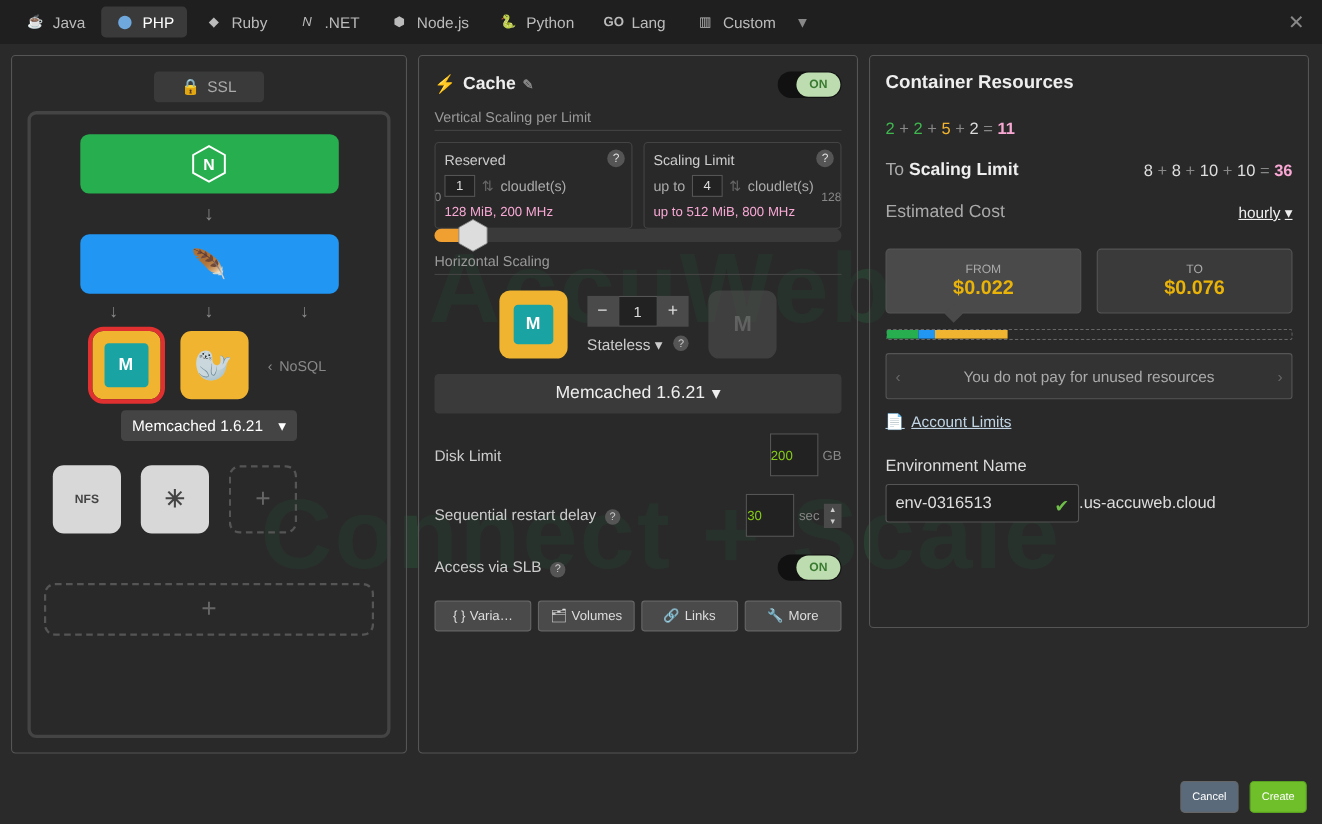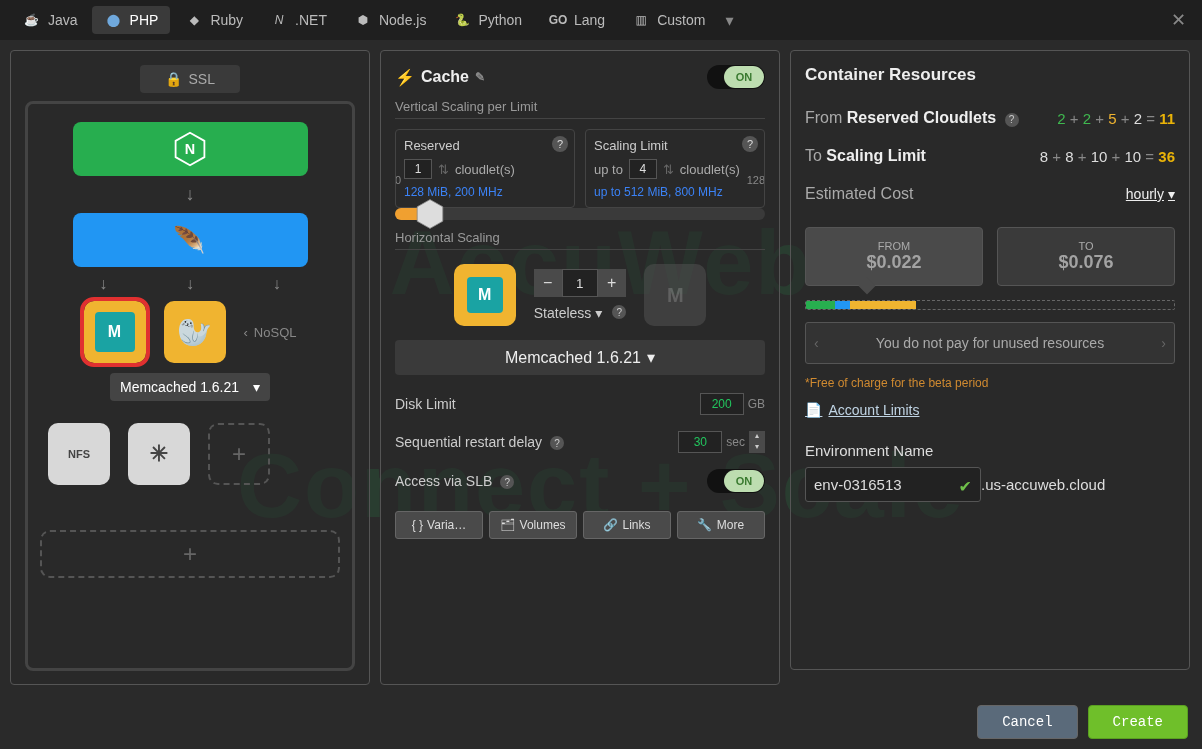--- a/index.html
+++ b/index.html
@@ -11,21 +11,21 @@
 .tab { display: flex; align-items: center; gap: 6px; padding: 6px 12px; border-radius: 4px; cursor: pointer; color: #bbb; font-size: 14px; }
 .tab.active { background: #3a3a3a; color: #fff; }
 .tab .lang-icon { width: 20px; height: 16px; display: inline-flex; align-items: center; justify-content: center; font-size: 12px; }
 .tab-close { margin-left: auto; color: #888; cursor: pointer; font-size: 18px; padding: 0 6px; }
 
 .main { display: flex; gap: 10px; padding: 10px; position: relative; z-index: 2; }
 
 .panel { background: rgba(40,40,40,0.5); border: 1px solid #555; border-radius: 4px; padding: 14px; }
 .topology { width: 360px; height: 635px; }
 .settings { width: 400px; height: 635px; }
-.resources { width: 400px; height: 620px; }
+.resources { width: 400px; height: 521px; }
 
 .ssl-badge { display: flex; align-items: center; justify-content: center; gap: 6px; background: #3a3a3a; border-radius: 4px; padding: 6px 14px; width: 100px; margin: 0 auto 8px; color: #aaa; font-size: 14px; }
 
 .topo-box { border: 3px solid #444; border-radius: 8px; padding: 18px 12px; height: 570px; position: relative; }
 .node-block { width: 235px; height: 54px; margin: 0 auto; border-radius: 8px; display: flex; align-items: center; justify-content: center; color: #fff; }
 .node-green { background: #27ae4f; }
 .node-blue { background: #2196f3; }
 .arrow { text-align: center; color: #888; font-size: 18px; margin: 8px 0; }
 .arrows3 { display: flex; justify-content: space-around; width: 260px; margin: 8px auto; color: #888; }
 
@@ -51,66 +51,66 @@
 .toggle .knob { position: absolute; width: 40px; height: 22px; background: #bdddb0; border-radius: 11px; right: 1px; top: 1px; display: flex; align-items: center; justify-content: center; color: #3a7a30; font-size: 11px; font-weight: bold; }
 
 .subhead { color: #999; font-size: 13px; border-bottom: 1px solid #444; padding-bottom: 4px; margin: 10px 0; }
 
 .scaling-row { display: flex; gap: 10px; }
 .scaling-box { flex: 1; border: 1px solid #444; border-radius: 4px; padding: 8px; position: relative; }
 .scaling-box .lbl { color: #ccc; font-size: 13px; margin-bottom: 6px; }
 .scaling-box .help { position: absolute; top: 6px; right: 6px; width: 16px; height: 16px; background: #555; border-radius: 50%; color: #ddd; font-size: 11px; display: flex; align-items: center; justify-content: center; }
 .cloudlet-line { display: flex; align-items: center; gap: 6px; color: #aaa; font-size: 13px; }
 .numinput { width: 28px; height: 20px; background: #222; border: 1px solid #555; color: #ddd; text-align: center; font-size: 12px; }
-.spec { color: #3b82f6; font-size: 12px; margin-top: 6px; }
+.spec { color: #f9a8d4; font-size: 12px; margin-top: 6px; }
 
 .slider-track { position: relative; height: 12px; background: #3a3a3a; border-radius: 6px; margin-top: 22px; }
 .slider-labels { display: flex; justify-content: space-between; font-size: 11px; color: #888; margin-top: -34px; margin-bottom: 6px; }
 .slider-fill { position: absolute; left: 0; top: 0; bottom: 0; width: 8%; background: #f0a030; border-radius: 6px; }
 .slider-thumb { position: absolute; top: -10px; left: 5%; width: 32px; height: 32px; }
 
 .hscale-row { display: flex; align-items: center; justify-content: center; gap: 18px; margin: 14px 0; }
 .mem-tile { width: 62px; height: 62px; border-radius: 10px; background: #f0b430; display: flex; align-items: center; justify-content: center; }
 .mem-tile.dim { background: #555; opacity: 0.5; }
 .stepper { display: flex; align-items: center; }
 .stepper button { width: 28px; height: 28px; background: #4a4a4a; border: none; color: #ddd; font-size: 16px; cursor: pointer; }
 .stepper input { width: 36px; height: 28px; background: #222; border: 1px solid #555; color: #ddd; text-align: center; }
 
 .stateless { text-align: center; color: #ccc; font-size: 14px; display: flex; align-items: flex-start; justify-content: center; gap: 6px; }
 .selectedname { text-align: center; background: #3a3a3a; padding: 8px; border-radius: 4px; margin: 10px 0; color: #eee; display: flex; align-items: center; justify-content: center; gap: 6px; }
 
 .kv { display: flex; justify-content: space-between; align-items: center; padding: 8px 0; color: #ccc; font-size: 14px; }
 .kv .val { display: flex; align-items: center; gap: 4px; }
-.kv .val input { width: 44px; height: 22px; background: #222; border: 1px solid #555; color: #22c55e; text-align: center; font-size: 12px; }
+.kv .val input { width: 44px; height: 39px; background: #222; border: 1px solid #555; color: #84cc16; font-size: 12px; }
 .kv .unit { color: #888; font-size: 12px; }
 .spinbtn { width: 16px; height: 22px; background: #4a4a4a; display: flex; flex-direction: column; }
 .spinbtn span { flex: 1; color: #ccc; font-size: 8px; text-align: center; cursor: pointer; }
 
 .actionrow { display: flex; gap: 6px; margin-top: 10px; }
 .actbtn { flex: 1; background: #4a4a4a; border: 1px solid #666; border-radius: 3px; padding: 6px 4px; color: #ddd; font-size: 12px; display: flex; align-items: center; justify-content: center; gap: 4px; cursor: pointer; overflow: hidden; white-space: nowrap; }
 
 
 .res-title { font-size: 17px; font-weight: bold; color: #eee; margin-bottom: 14px; }
 .res-line { display: flex; justify-content: space-between; align-items: center; padding: 10px 0; color: #ccc; }
 .res-line .lnm { color: #aaa; }
 .res-line .lnm strong { color: #eee; }
 .calc { font-size: 15px; }
 .calc .n1 { color: #3fb84f; }
 .calc .n2 { color: #f0b430; }
 .calc .plus { color: #888; }
 .calc .eq { color: #ddd; }
-.calc .tot { color: #eab308; font-weight: bold; }
+.calc .tot { color: #f9a8d4; font-weight: bold; }
 .help-sm { width: 14px; height: 14px; background: #555; border-radius: 50%; color: #ccc; font-size: 10px; display: inline-flex; align-items: center; justify-content: center; margin-left: 4px; }
 .hourly { color: #eee; font-size: 14px; text-decoration: underline; display: flex; align-items: center; gap: 4px; }
 
 .costboxes { display: flex; gap: 14px; margin: 14px 0; position: relative; }
 .costbox { flex: 1; background: #3a3a3a; border: 1px solid #555; border-radius: 4px; padding: 12px; text-align: center; }
 .costbox.from { background: #4a4a4a; }
 .costbox .cl { color: #aaa; font-size: 11px; }
-.costbox .cv { color: #a3a3a3; font-size: 18px; font-weight: bold; }
+.costbox .cv { color: #eab308; font-size: 18px; font-weight: bold; }
 .costboxes .pointer { position: absolute; bottom: -6px; left: 56px; width: 12px; height: 12px; background: #4a4a4a; transform: rotate(45deg); }
 
 .usagebar { height: 10px; border: 1px dashed #666; border-radius: 2px; display: flex; overflow: hidden; margin-bottom: 12px; }
 .usagebar .seg { height: 100%; }
 .seg.g { background: #27ae4f; width: 8%; }
 .seg.b { background: #2196f3; width: 4%; }
 .seg.y { background: #f0b430; width: 18%; }
 
 .info-banner { background: #333; border: 1px solid #555; padding: 12px; text-align: center; color: #aaa; font-size: 14px; position: relative; border-radius: 3px; }
 .info-banner .chev { position: absolute; top: 50%; transform: translateY(-50%); color: #666; font-size: 14px; }
@@ -120,21 +120,21 @@
 .beta { color: #d08a30; font-size: 12px; margin-top: 12px; }
 .acclim { color: #c0d4e4; font-size: 14px; text-decoration: underline; display: flex; align-items: center; gap: 6px; margin-top: 12px; }
 
 .envname-lbl { color: #ddd; font-size: 15px; margin-top: 24px; margin-bottom: 8px; }
 .envname-row { display: flex; align-items: center; gap: 0; }
 .envname-input { flex: 0 0 176px; background: #222; border: 1px solid #555; padding: 8px; color: #ddd; font-size: 15px; border-radius: 3px; position: relative; }
 .envname-input .check { position: absolute; right: 8px; top: 9px; color: #6fbf4a; font-size: 16px; }
 .domain { color: #ddd; font-size: 15px; }
 
 .footer { position: absolute; bottom: 10px; right: 14px; display: flex; gap: 10px; z-index: 2; }
-.btn { padding: 8px 24px; border-radius: 4px; border: 1px solid #666; font-size: 14px; cursor: pointer; font-family: Liberation Mono, monospace; }
+.btn { padding: 8px 10px; border-radius: 4px; border: 1px solid #666; font-size: 10px; cursor: pointer; }
 .btn.cancel { background: #5a6a7a; color: #fff; }
 .btn.create { background: #6fbf2a; color: #fff; border-color: #5aa020; }
 
 svg.hex { width: 36px; height: 36px; }
 </style>
 </head>
 <body>
 
 <div class="watermark">
   <div class="wmtext">AccuWeb</div>
@@ -345,21 +345,20 @@
           <span>🔧</span>
           <span>More</span>
         </div>
     </div>
   </div>
 
   <div class="panel resources">
     <div class="res-title">Container Resources</div>
 
     <div class="res-line">
-      <span class="lnm"><span>From</span> <strong>Reserved Cloudlets</strong> <span class="help-sm">?</span></span>
       <span class="calc">
         <span class="n1">2</span><span class="plus"> + </span><span class="n1">2</span><span class="plus"> + </span><span class="n2">5</span><span class="plus"> + </span><span class="eq">2</span><span class="plus"> = </span><span class="tot">11</span>
       </span>
     </div>
     <div class="res-line">
       <span class="lnm"><span>To</span> <strong>Scaling Limit</strong></span>
       <span class="calc">
         <span class="eq">8</span><span class="plus"> + </span><span class="eq">8</span><span class="plus"> + </span><span class="eq">10</span><span class="plus"> + </span><span class="eq">10</span><span class="plus"> = </span><span class="tot">36</span>
       </span>
     </div>
@@ -388,21 +387,20 @@
         <div class="seg b"></div>
         <div class="seg y"></div>
     </div>
 
     <div class="info-banner">
       <span class="chev l">‹</span>
       <span>You do not pay for unused resources</span>
       <span class="chev r">›</span>
     </div>
 
-    <div class="beta">*Free of charge for the beta period</div>
     <div class="acclim">
       <span>📄</span>
       <span>Account Limits</span>
     </div>
 
     <div class="envname-lbl">Environment Name</div>
     <div class="envname-row">
       <div class="envname-input">
         <span>env-0316513</span>
         <span class="check">✔</span>

